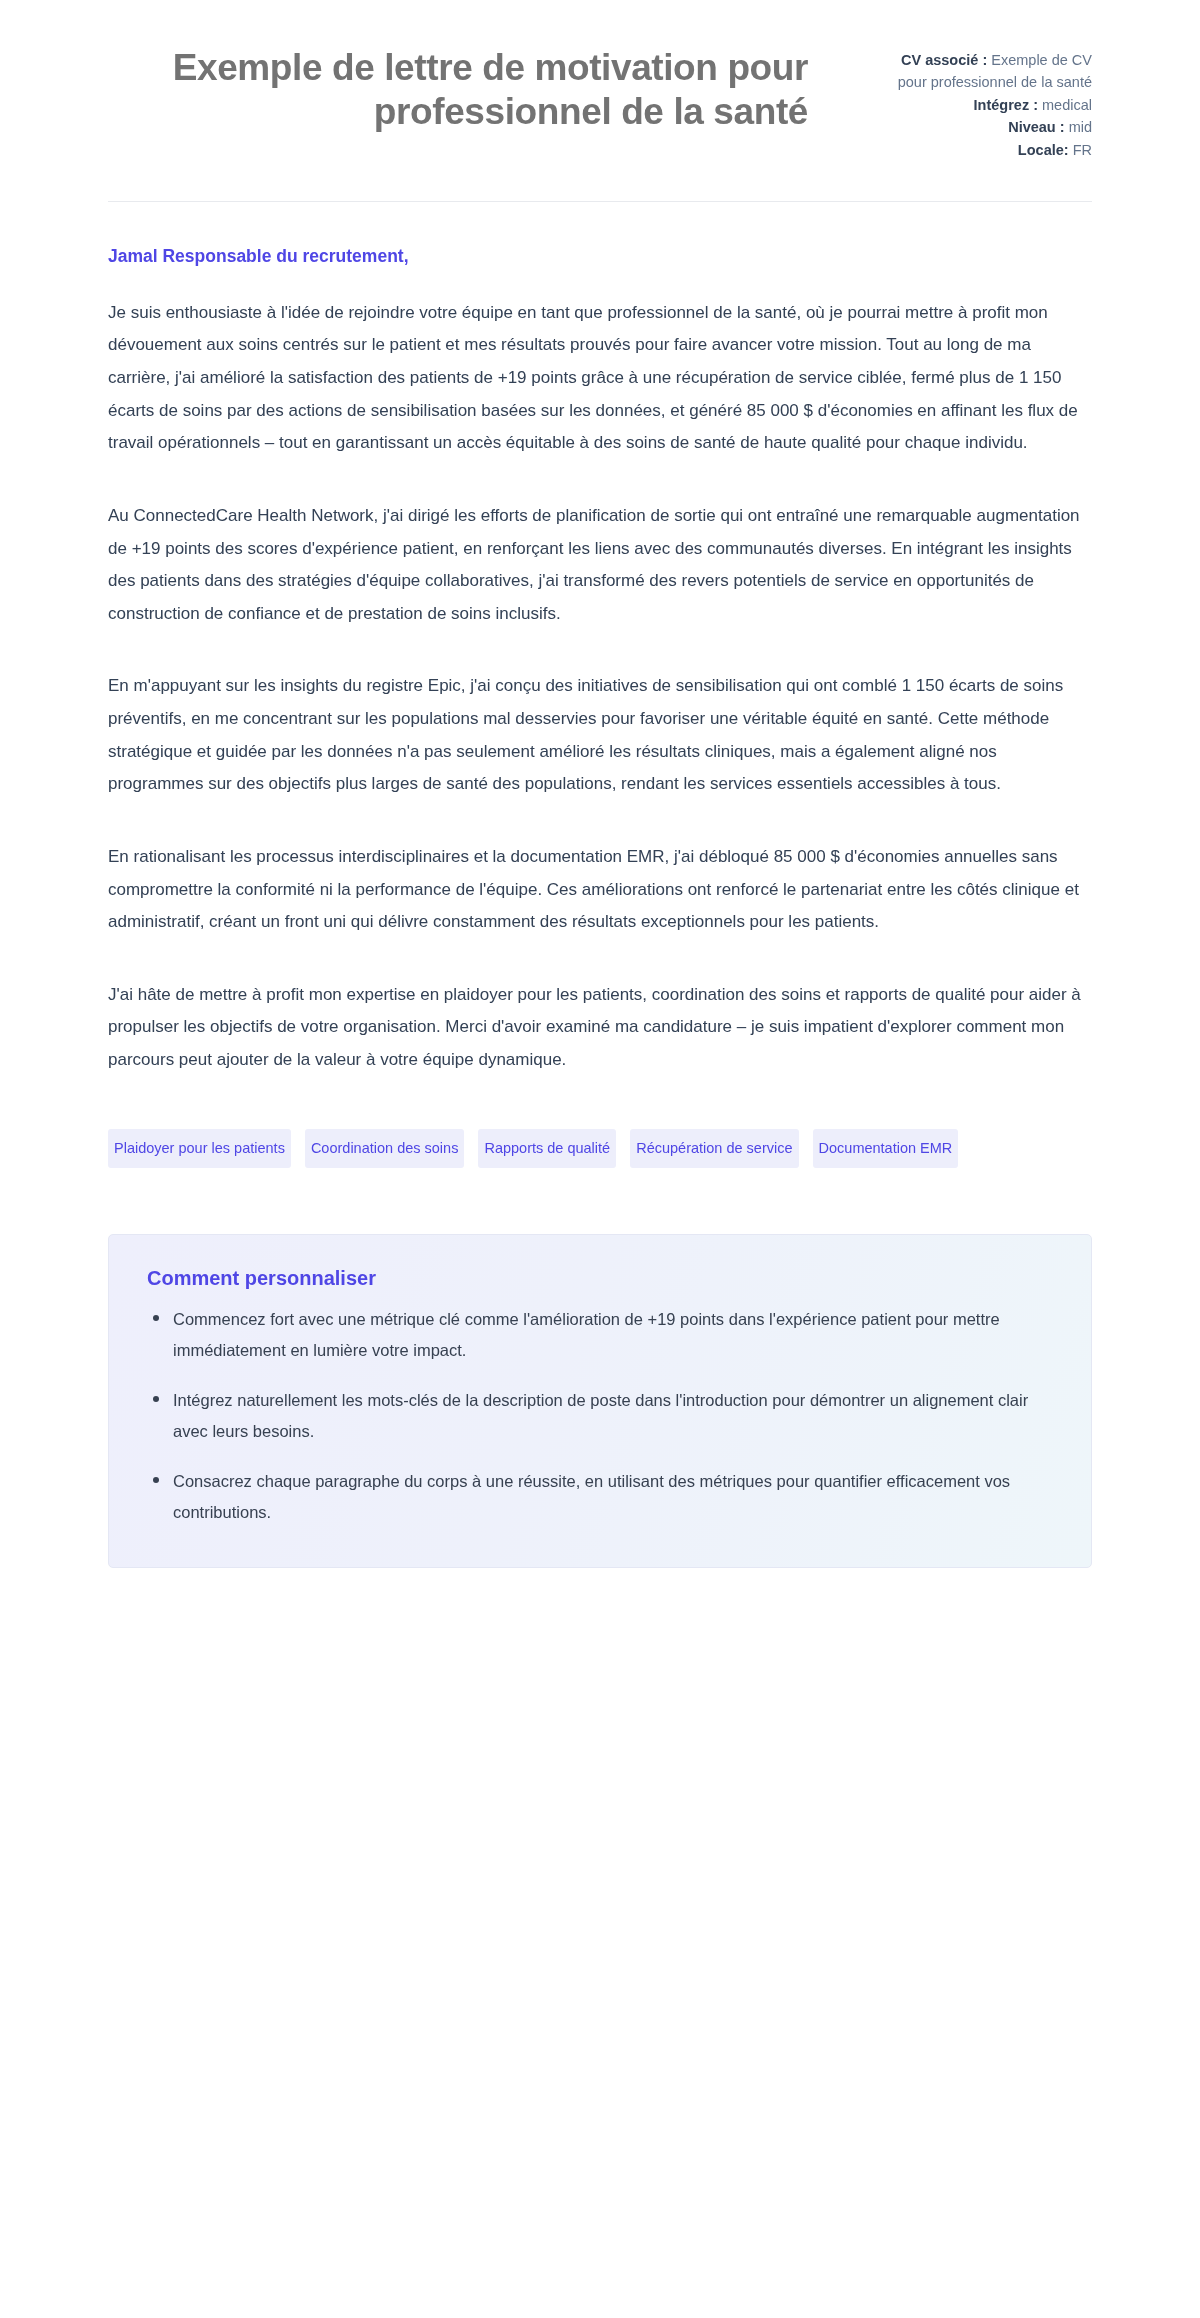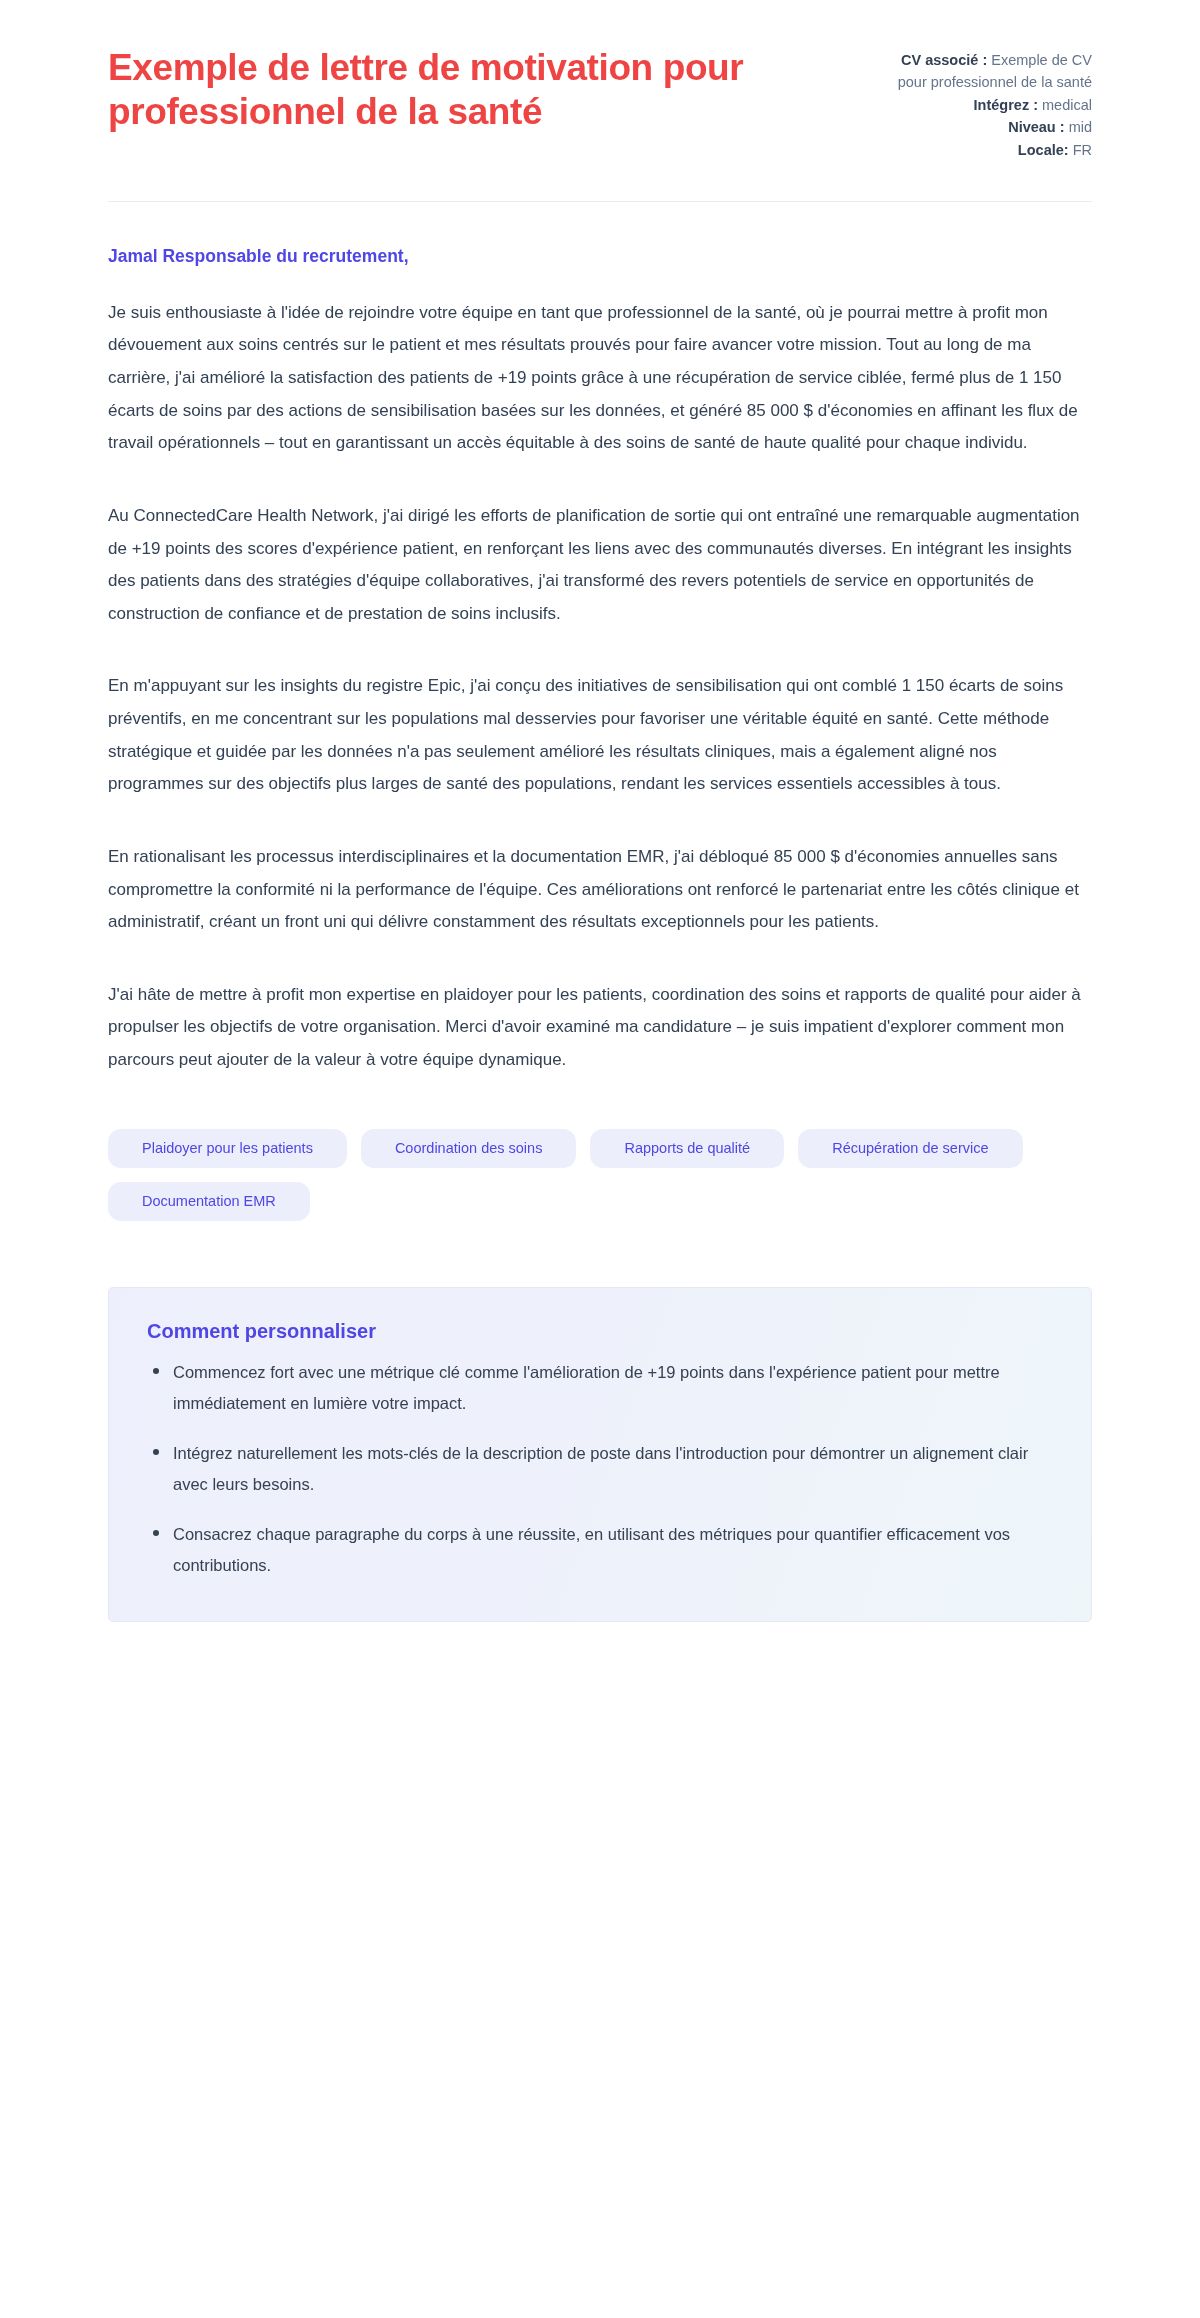--- a/index.html
+++ b/index.html
@@ -32,22 +32,23 @@
   }
   .header-left {
     flex: 1 1 auto;
     max-width: 700px;
   }
   .doc-title {
     margin: 0;
     font-size: 37px;
     line-height: 1.18;
     font-weight: bold;
-    color: #ef4444;
+    color: #737373;
     letter-spacing: -0.4px;
+    text-align: right;
   }
   .doc-subtitle {
     margin: 8px 0 0 0;
     font-size: 19px;
     line-height: 1.38;
     font-weight: bold;
     color: #475569;
     max-width: 690px;
   }
 
@@ -113,22 +114,22 @@
     margin-top: 52px;
     display: flex;
     flex-wrap: wrap;
     gap: 14px 14px;
     max-width: 1000px;
   }
   .tag-chip {
     background: #edeefb;
     color: #4f46e5;
     font-size: 14.5px;
-    padding: 11px 34px;
-    border-radius: 13px;
+    padding: 11px 6px;
+    border-radius: 3px;
     white-space: nowrap;
     line-height: 1.2;
   }
 
   
   .callout {
     margin-top: 66px;
     margin-bottom: 60px;
     background: linear-gradient(110deg, #eeeffc 0%, #eef1fb 45%, #eef6fa 100%);
     border: 1px solid #e4e7f4;

